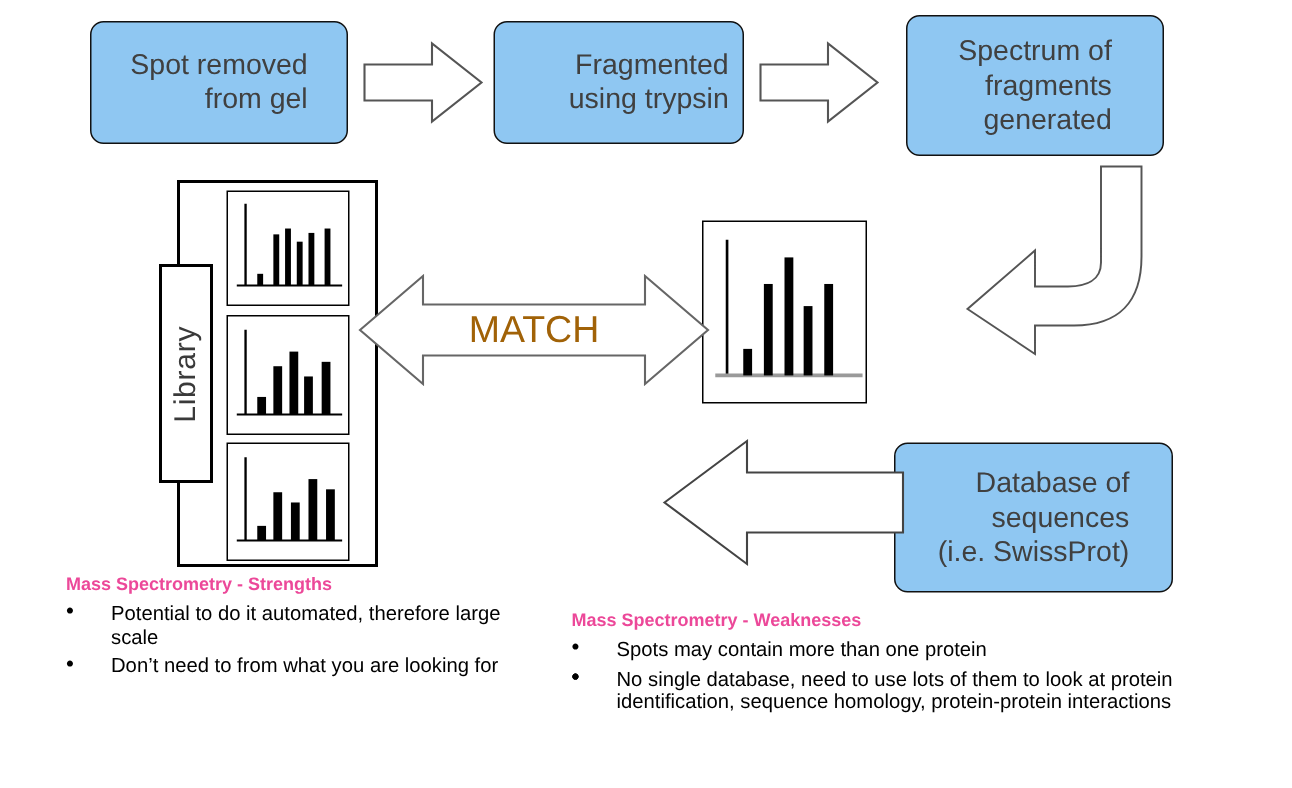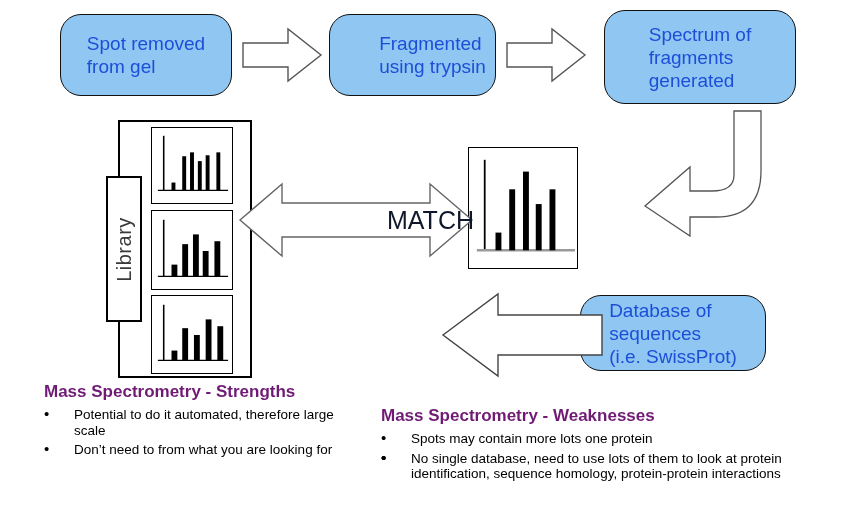--- a/index.html
+++ b/index.html
@@ -17,28 +17,28 @@
     height: 525px;
     background: #ffffff;
     overflow: hidden;
   }
   .abs { position: absolute; }
 
   
   .procbox {
     background: #8FC7F2;
     border: 1px solid #111111;
-    border-radius: 21px;
+    border-radius: 9px;
     display: flex;
     align-items: center;
     justify-content: center;
-    text-align: left;
+    text-align: right;
     font-size: 19px;
     line-height: 23px;
-    color: #1d4ed8;
+    color: #404040;
     box-sizing: border-box;
     padding: 2px 4px;
     white-space: pre-line;
   }
 
   
   .library-outer {
     border: 2px solid #000000;
     background: #ffffff;
     box-sizing: border-box;
@@ -63,23 +63,23 @@
   .spectrum {
     border: 2px solid #000000;
     background: #ffffff;
     box-sizing: border-box;
   }
   .spectrum.thin { border-width: 1px; }
   .spectrum svg { display: block; width: 100%; height: 100%; }
 
   
   .blocktitle {
-    font-size: 17px;
+    font-size: 12px;
     font-weight: bold;
-    color: #701a75;
+    color: #ec4899;
   }
   .bullets {
     list-style: none;
     margin: 0;
     padding: 0;
   }
   .bullets li {
     position: relative;
     font-size: 13.5px;
     line-height: 15.5px;
@@ -90,48 +90,48 @@
     position: absolute;
     left: -30px;
     top: -1px;
     font-size: 15px;
     line-height: 15.5px;
   }
   .bullets { padding-left: 30px; }
 
   .matchlabel {
     font-size: 25px;
-    color: #0f172a;
-    text-align: right;
+    color: #a16207;
+    text-align: center;
     white-space: nowrap;
   }
   svg.shape { display: block; overflow: visible; }
 </style>
 </head>
 <body>
 
 <div id="canvas">
 
   <div class="abs procbox" style="left:60px; top:14px; width:172px; height:82px;">
     <span>Spot removed
 from gel</span>
   </div>
 
   <div class="abs procbox" style="left:329px; top:14px; width:167px; height:82px;padding-left:44px;">
     <span>Fragmented
 using trypsin</span>
   </div>
 
-  <div class="abs procbox" style="left:604px; top:10px; width:192px; height:94px;">
+  <div class="abs procbox" style="left:604px; top:10px; width:172px; height:94px;">
     <span>Spectrum of
 fragments
 generated</span>
   </div>
 
-  <div class="abs procbox" style="left:580px; top:295px; width:186px; height:76px;">
+  <div class="abs procbox" style="left:596px; top:295px; width:186px; height:100px;">
     <span>Database of
 sequences
 (i.e. SwissProt)</span>
   </div>
 
   <div class="abs" style="left:242px; top:27px; width:80px; height:56px;">
     <svg class="shape" viewBox="0 0 80 56" width="80" height="56">
       <polygon points="1,16 46,16 46,2 79,28 46,54 46,40 1,40" fill="#FFFFFF" stroke="#555555" stroke-width="1.4"></polygon>
     </svg>
   </div>
@@ -238,21 +238,21 @@
         <span>Don’t need to from what you are looking for</span>
       </li>
     </ul>
   </div>
 
   <div class="abs" style="left:381px; top:382px; width:455px;margin-top:24px;">
     <div class="blocktitle">Mass Spectrometry - Weaknesses</div>
     <ul class="bullets" style="margin-top:5px;">
       <li>
         <span class="dot">•</span>
-        <span>Spots may contain more lots one protein</span>
+        <span>Spots may contain more than one protein</span>
       </li>
       <li>
         <span class="dot">•</span>
       </li>
       <li>
         <span class="dot">•</span>
       </li>
       <li>
         <span class="dot">•</span>
         <span>No single database, need to use lots of them to look at protein identification, sequence homology, protein-protein interactions</span>

